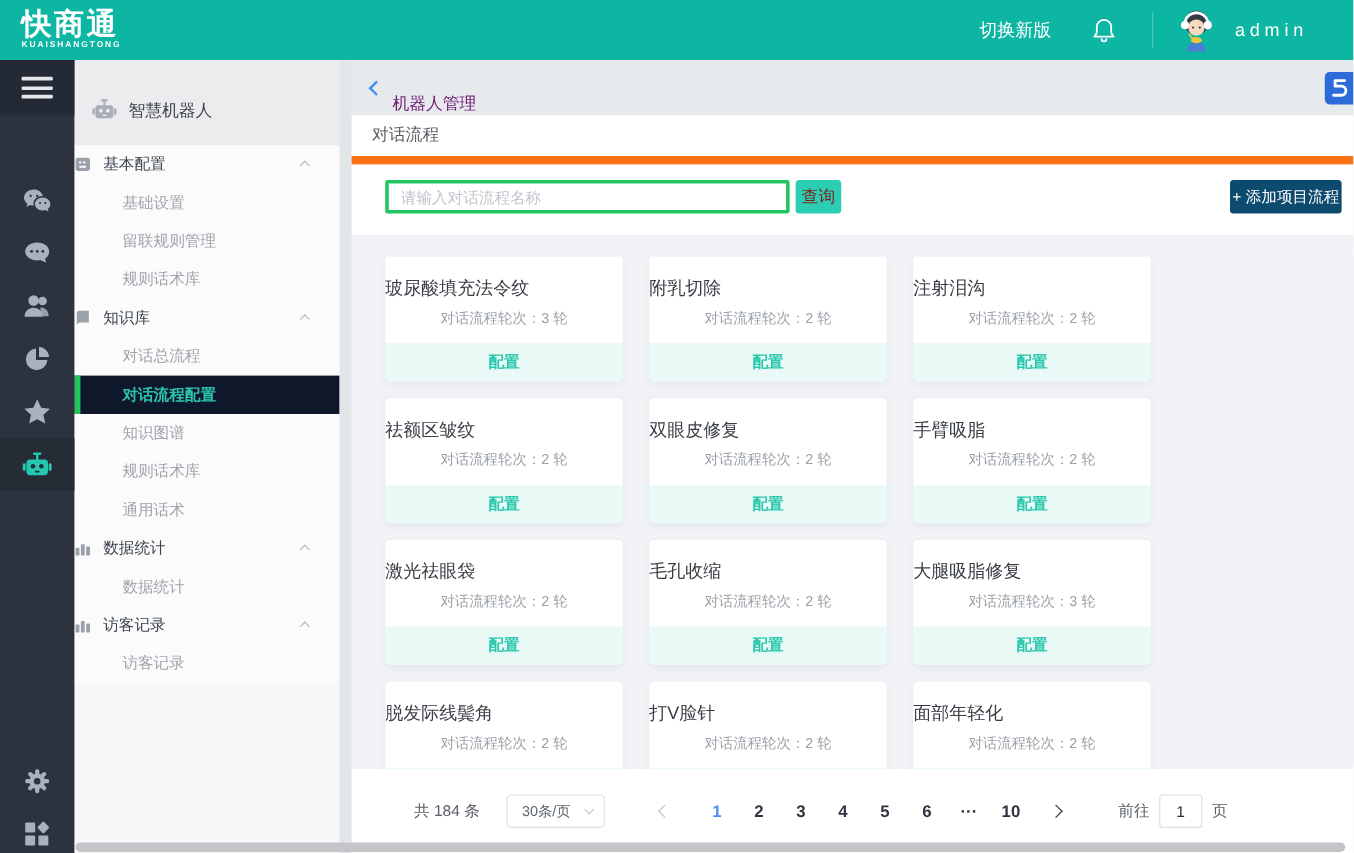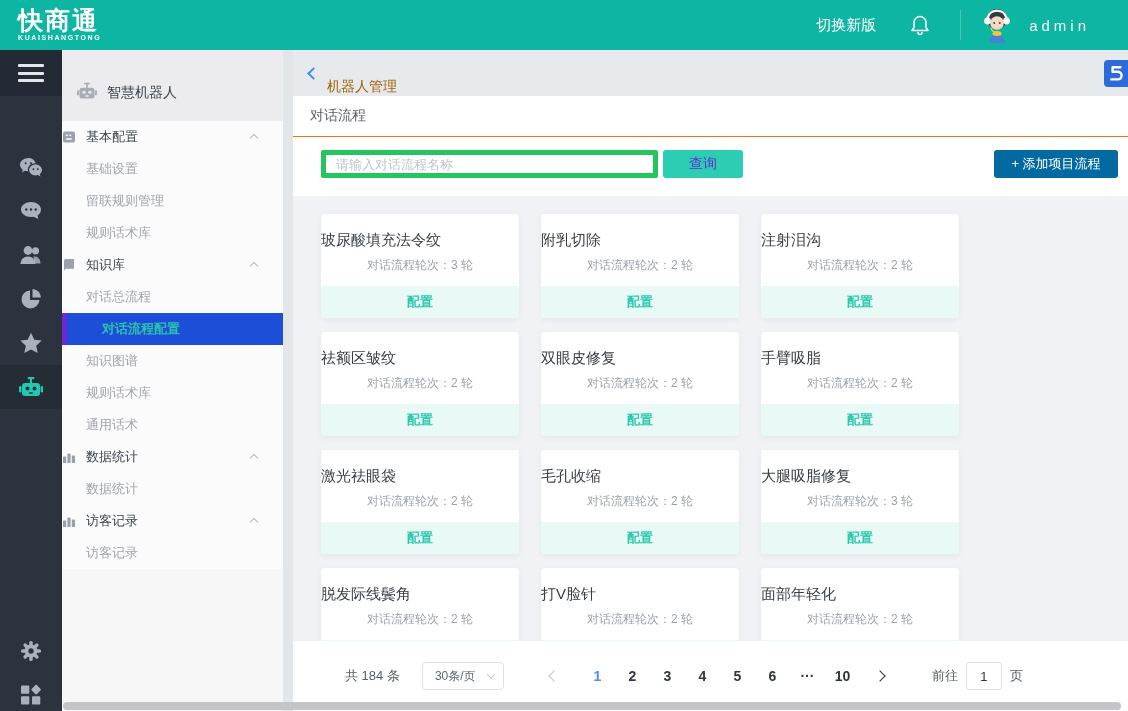--- a/index.html
+++ b/index.html
@@ -27,39 +27,39 @@
   .ib-item { position:absolute; left:0; width:62px; height:44px; display:flex; align-items:center; justify-content:center; cursor:pointer; }
   .ib-item.active { background:#262c36; }
 
   
   .sidebar { position:absolute; left:62px; top:50px; width:221px; height:661px; background:#f7f7f8; z-index:10; }
   .sb-header { height:71px; background:#ececee; display:flex; align-items:center; padding:14px 0 0 14px; gap:9px; font-size:14px; color:#3c434e; }
   .sb-menu { position:absolute; left:0; top:71px; width:221px; background:#fbfbfc; }
   .mi { position:relative; height:32px; display:flex; align-items:center; cursor:pointer; }
   .mi.group { padding-left:0; font-size:13px; color:#3c434e; font-weight:500; }
   .mi.group .gicon { width:14px; height:14px; margin-right:10px; display:flex; }
-  .mi.item { padding-left:24px; font-size:13px; color:#a0a4ab; }
-  .mi.item.active { background:#1d4ed8; color:#2bc3ac; font-weight:600; border-left:5px solid #6d28d9; padding-left:35px; }
+  .mi.item { padding-left:40px; font-size:13px; color:#a0a4ab; }
+  .mi.item.active { background:#0f172a; color:#2bc3ac; font-weight:600; border-left:5px solid #22c55e; padding-left:35px; }
   .chev-up { position:absolute; right:26px; top:14px; width:6px; height:6px; border-top:1.5px solid #b4b9c0; border-left:1.5px solid #b4b9c0; transform:rotate(45deg); }
 
   
   .v-scroll { position:absolute; left:283px; top:50px; width:10px; height:661px; background:#e3e6e9; z-index:15; }
 
   
   .breadcrumb { position:absolute; left:283px; top:50px; width:845px; height:46px; background:#e7eaed; display:flex; align-items:center; padding-left:26px; z-index:2; }
   .back-arrow { width:9px; height:9px; border-left:2px solid #3f8ff7; border-bottom:2px solid #3f8ff7; transform:rotate(45deg); margin-right:9px; }
-  .bc-link { color:#a16207; font-size:14px; text-decoration:none; cursor:pointer;margin-top:28px; }
+  .bc-link { color:#701a75; font-size:14px; text-decoration:none; cursor:pointer;margin-top:28px; }
 
   .panel-top { position:absolute; left:283px; top:96px; width:845px; height:100px; background:#fff; z-index:2; }
-  .panel-title-row { height:41px; border-bottom:1px solid #f97316; display:flex; align-items:center; padding-left:27px; }
+  .panel-title-row { height:41px; border-bottom:7px solid #f97316; display:flex; align-items:center; padding-left:27px; }
   .page-title { font-size:14px; color:#5c6066; }
-  .search-input { position:absolute; left:38px; top:54px; width:337px; height:28px; border:5px solid #22c55e; border-radius:2px; padding-left:10px; font-size:13px; color:#333; outline:none; }
+  .search-input { position:absolute; left:38px; top:54px; width:337px; height:28px; border:3px solid #22c55e; border-radius:2px; padding-left:10px; font-size:13px; color:#333; outline:none; }
   .search-input::placeholder { color:#c0c4cc; }
-  .btn-search { position:absolute; left:380px; top:54px; width:80px; height:28px; background:#2bcdb3; color:#6d28d9; border:none; border-radius:3px; font-size:14px; cursor:pointer; }
-  .btn-add { position:absolute; right:10px; top:54px; width:124px; height:28px; background:#0369a1; color:#fff; border:none; border-radius:3px; font-size:13px; cursor:pointer; }
+  .btn-search { position:absolute; left:380px; top:54px; width:38px; height:28px; background:#2bcdb3; color:#7f1d1d; border:none; border-radius:3px; font-size:14px; cursor:pointer; }
+  .btn-add { position:absolute; right:10px; top:54px; width:93px; height:28px; background:#0c4a6e; color:#fff; border:none; border-radius:3px; font-size:13px; cursor:pointer; }
 
   
   .cards { position:absolute; inset:0; z-index:1; }
   .card { position:absolute; width:198px; height:104px; background:#fff; border-radius:4px; box-shadow:0 2px 6px rgba(0,0,0,.05); }
   .card-title { margin-top:17px; text-align:left; font-size:15px; font-weight:500; color:#383d44; }
   .card-sub { margin-top:7px; text-align:center; font-size:12px; color:#9ba1a8; }
   .card-foot { position:absolute; left:0; right:0; bottom:0; height:32px; background:#e9f9f5; border-radius:0 0 4px 4px; display:flex; align-items:center; justify-content:center; font-size:13px; font-weight:600; color:#2cc9ae; cursor:pointer; }
 
   
   .pagination-bar { position:absolute; left:283px; top:641px; width:845px; height:70px; background:#fff; z-index:3; display:flex; align-items:center; padding-left:62px; }

